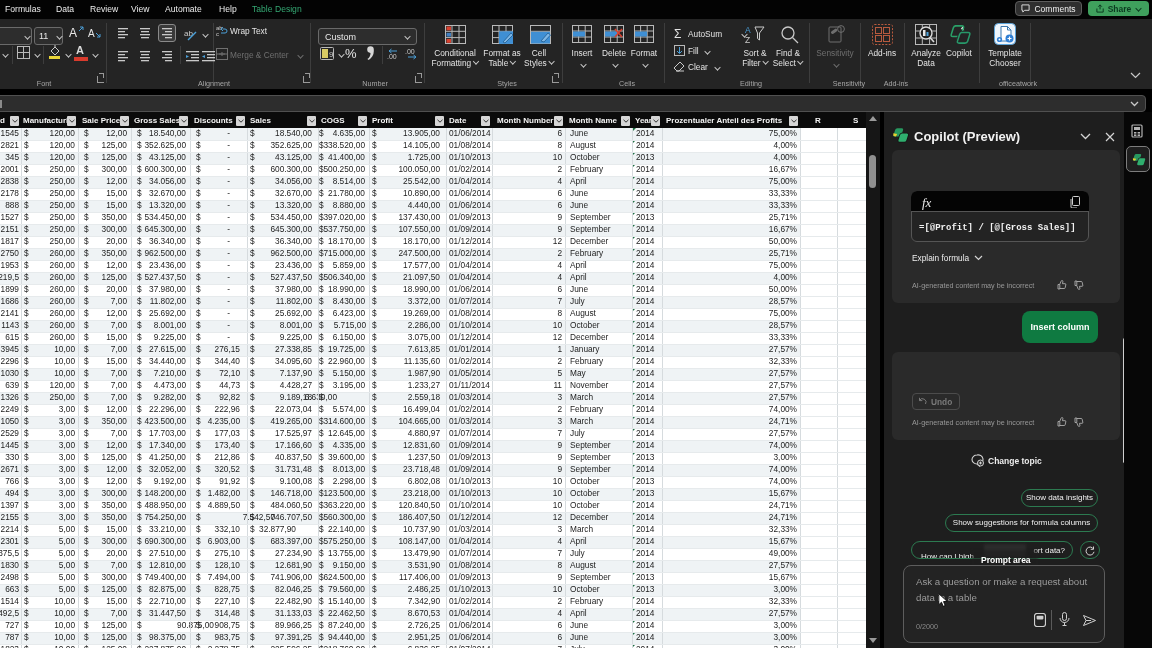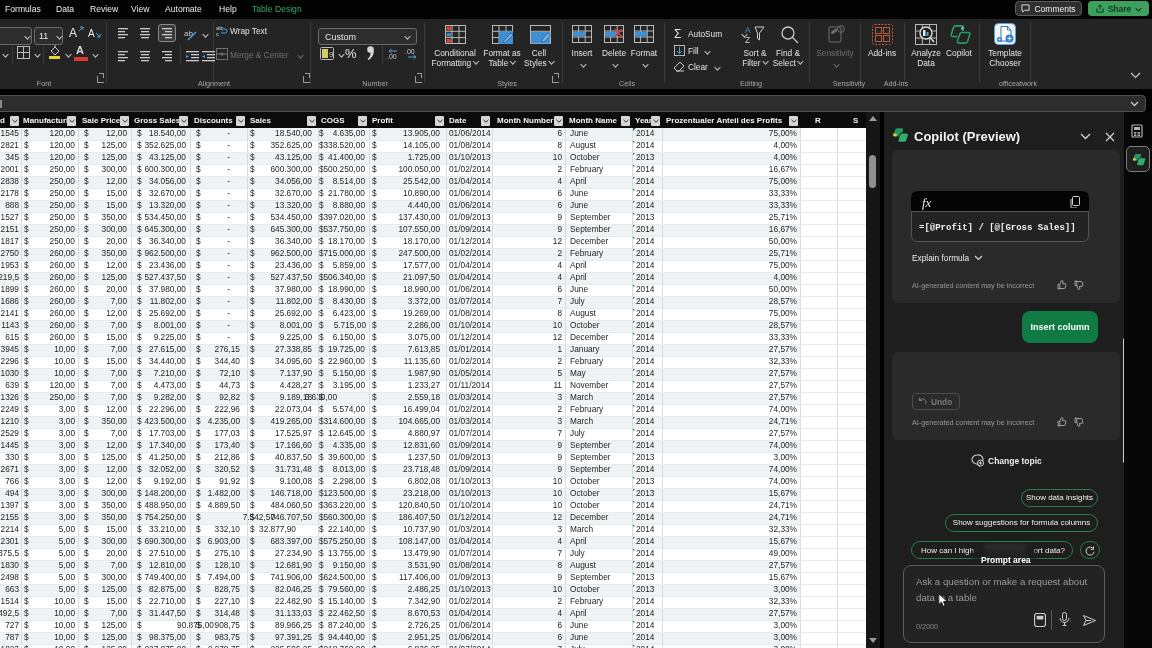--- a/index.html
+++ b/index.html
@@ -1047,21 +1047,21 @@
         <div class="cd" style="left:372px">$</div>
         <div class="cr" style="right:426px">16.499,04</div>
         <div class="cd" style="left:449px">01/02/2014</div>
         <div class="cr" style="right:304px">2</div>
         <div class="cd" style="left:570px">February</div>
         <div class="tri"></div>
         <div class="cd" style="left:636px">2014</div>
         <div class="cr" style="right:69px">74,00%</div>
       </div>
 <div class="row band" style="top:304px">
-        <div class="cr" style="right:847px">1210</div>
+        <div class="cr" style="right:847px">1050</div>
         <div class="cd" style="left:24px">$</div>
         <div class="cr" style="right:791px">3,00</div>
         <div class="cd" style="left:84px">$</div>
         <div class="cr" style="right:739px">350,00</div>
         <div class="cd" style="left:137px">$</div>
         <div class="cr" style="right:680px">423.500,00</div>
         <div class="cd" style="left:196px">$</div>
         <div class="cr" style="right:626px">4.235,00</div>
         <div class="cd" style="left:250px">$</div>
         <div class="cr" style="right:554px">419.265,00</div>
@@ -1575,21 +1575,21 @@
       </svg>
 <svg style="position:absolute;left:87px;top:342px" width="14" height="13" viewBox="0 0 14 13">
         <path d="M6 1 a5 4.5 0 1 0 0 9 l2.5 2 v-2.3 a5 4.5 0 0 0 -2.5 -8.7" fill="none" stroke="#d4d4d4" stroke-width="1.1"></path>
         <circle cx="9.5" cy="9" r="3" fill="#2a2a2a" stroke="#d4d4d4"></circle>
         <path d="M9.5 7.6 v2.8 M8.1 9 h2.8" stroke="#d4d4d4"></path>
       </svg>
 <div class="msg" style="left:104px;top:343px;font-size:8.5px">Change topic</div>
 <div class="chip" style="left:137px;top:377px;width:77px">Show data insights</div>
 <div class="chip" style="left:61px;top:402px;width:153px">Show suggestions for formula columns</div>
 <div class="chip" style="left:27px;top:429px;width:162px;overflow:hidden">
-        <span style="position:absolute;left:9px;top:1px">How can I high</span>
+        <span style="position:absolute;left:9px;top:7px">How can I high</span>
         <span style="position:absolute;right:7px;top:1px">ort data?</span>
         <span style="position:absolute;left:72px;top:2px;width:42px;height:13px;background:#2b2b2b;filter:blur(1.5px)"></span>
       </div>
 <div class="chip" style="left:196px;top:429px;width:20px">
         <svg style="margin:4px auto 0" width="10" height="10" viewBox="0 0 10 10">
           <path d="M8.5 3 A4 4 0 1 0 9 5.8 M8.5 0.5 v2.8 h-2.8" fill="none" stroke="#d4d4d4"></path>
         </svg>
       </div>
 <div style="position:absolute;left:88px;top:438px;width:66px;height:16px;background:rgba(30,30,30,0.55);filter:blur(1px)"></div>
 <div style="position:absolute;left:97px;top:443px;font-size:8.5px;font-weight:700;color:#fff">Prompt area</div>

